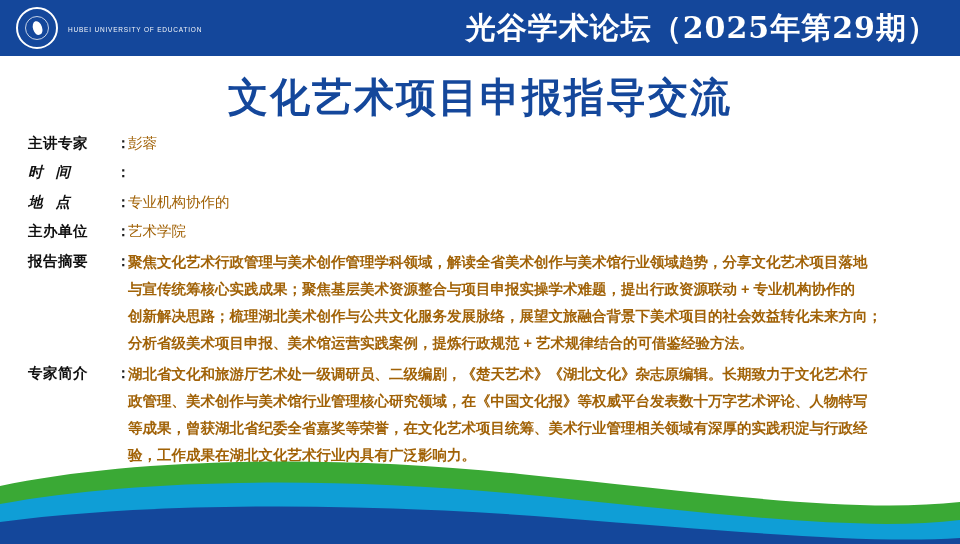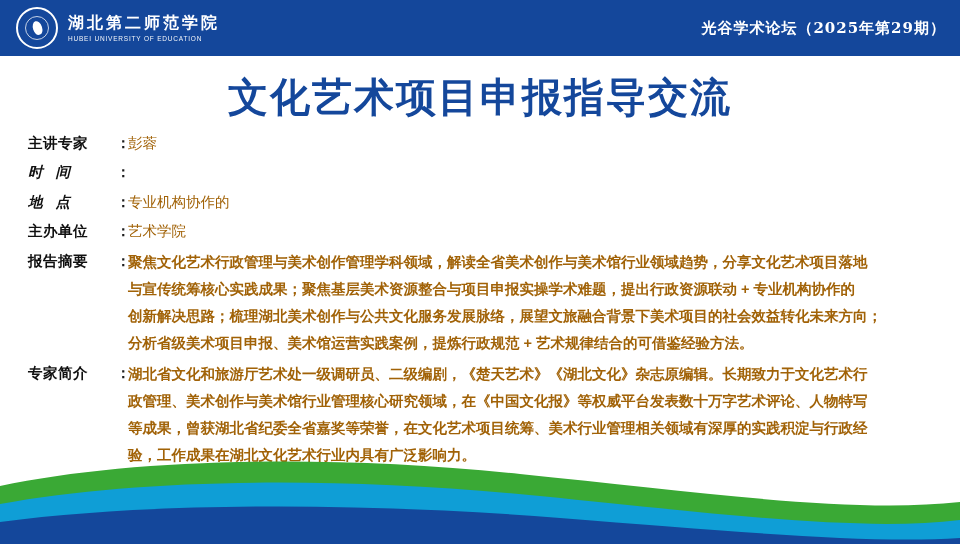--- a/index.html
+++ b/index.html
@@ -79,24 +79,24 @@
   }
   .logo-en {
     font-size: 6.5px;
     letter-spacing: 0.8px;
     margin-top: 3px;
     white-space: nowrap;
     opacity: 0.95;
   }
   .forum-title {
     color: #ffffff;
-    font-size: 15px;
+    font-size: 30px;
     font-weight: bold;
     font-family: "DejaVu Serif", serif;
-    padding-right: 14px;
+    padding-right: 22px;
     letter-spacing: 1px;
     white-space: nowrap;
   }
   
   .main-title {
     position: absolute;
     top: 70px;
     left: 0;
     width: 960px;
     text-align: center;
@@ -168,21 +168,20 @@
 </style>
 </head>
 <body>
 
 <div class="poster">
 
   <div class="header-bar">
     <div class="logo-block">
       <div class="logo-mark"></div>
       <div class="logo-text">
-        <div class="logo-cn">湖北第二师范学院</div>
         <div class="logo-en">HUBEI UNIVERSITY OF EDUCATION</div>
       </div>
     </div>
     <div class="forum-title">光谷学术论坛（2025年第29期）</div>
   </div>
 
   <div class="main-title">文化艺术项目申报指导交流</div>
 
   <div class="info">
 

